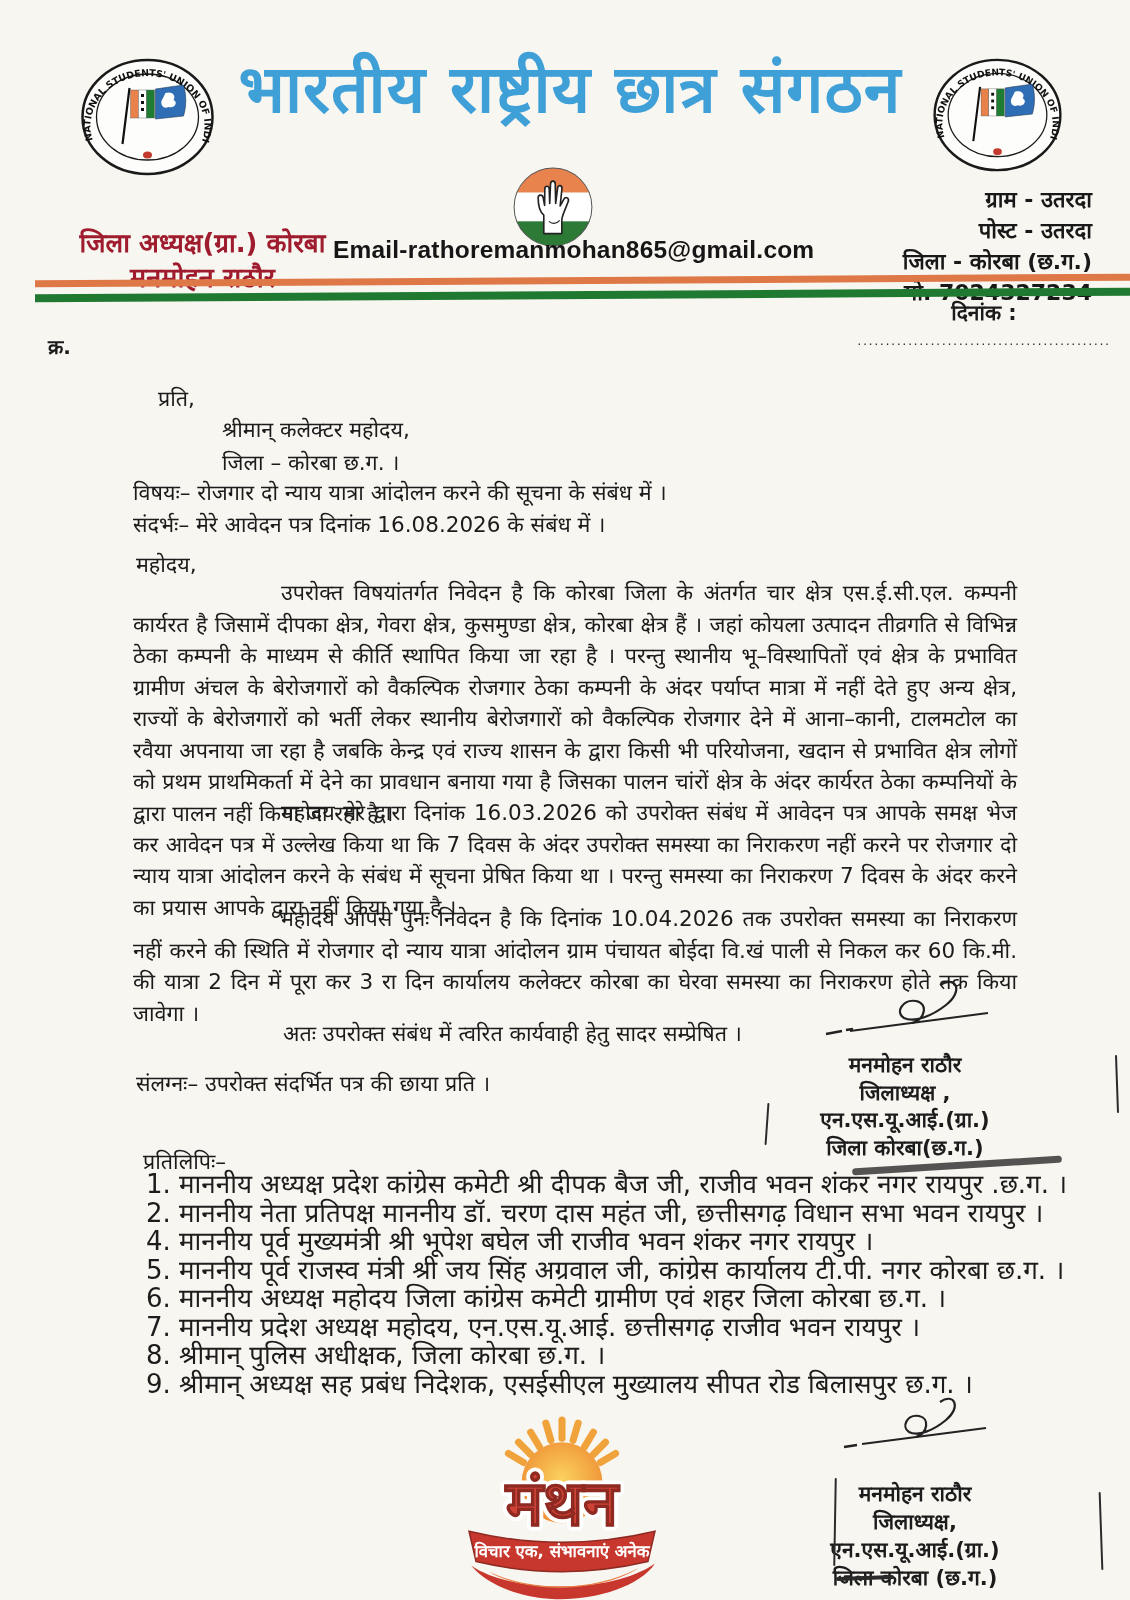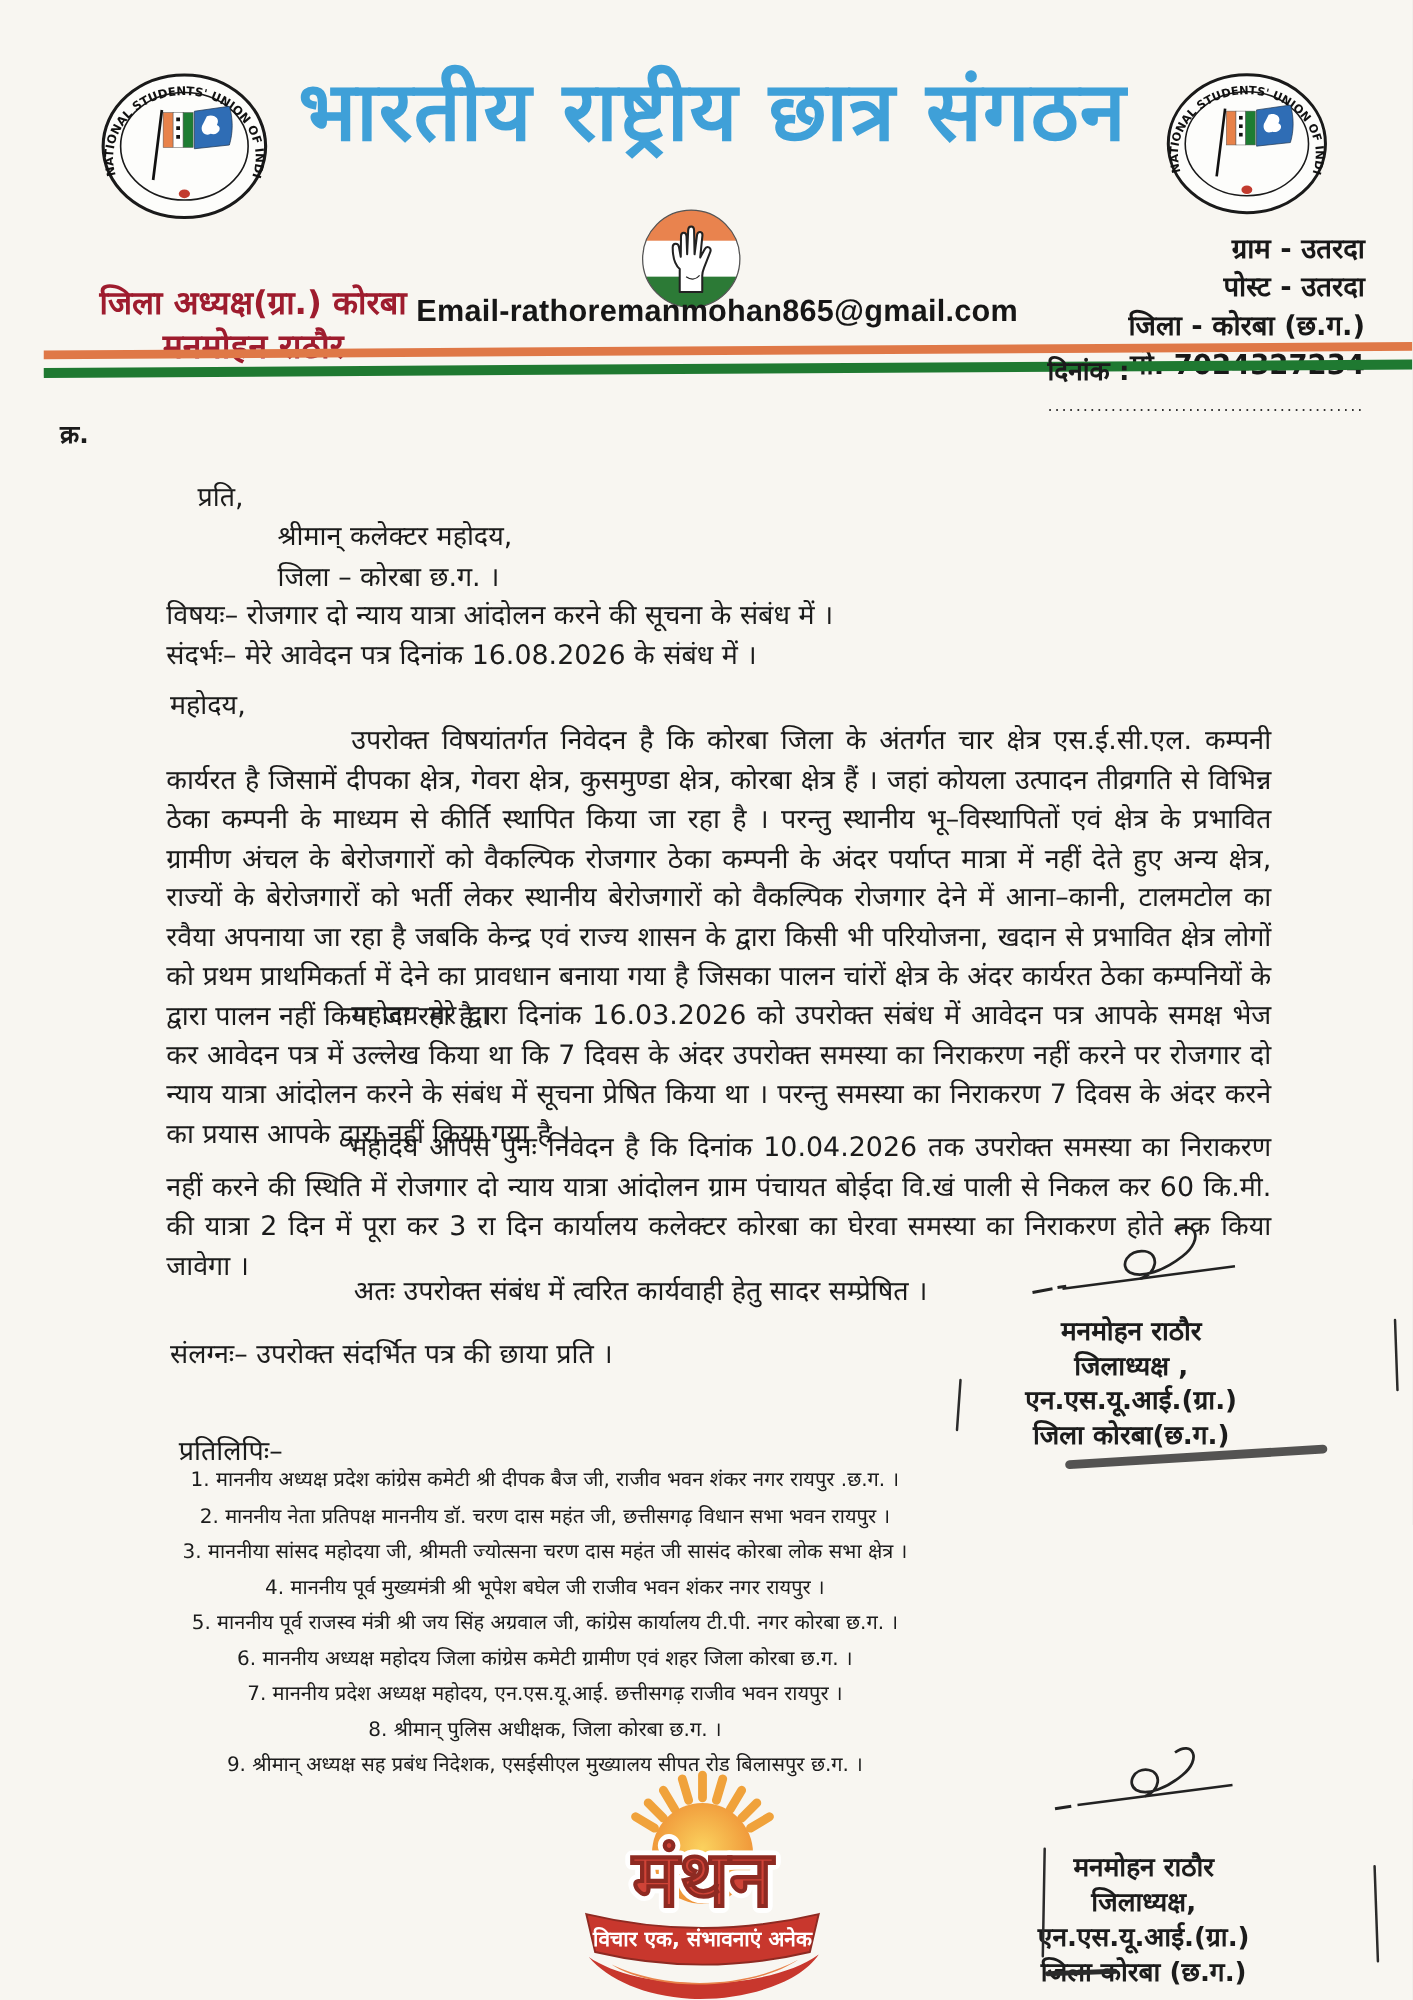--- a/index.html
+++ b/index.html
@@ -22,21 +22,21 @@
 
   .btxt { font-size:21.5px; line-height:31.5px; color:#1b1b1b; }
   .bold { font-weight:bold; }
   .nowrap { white-space:nowrap; }
   .para { width:884px; text-align:justify; }
   .indent { text-indent:148px; }
 
   .sig-block { text-align:center; font-size:21px; line-height:27.5px; font-weight:bold; }
   .sig-block .ln { display:block; }
 
-  .cc-list .cc-item { font-size:16px; line-height:28.5px; white-space:nowrap;text-align:center; }
+  .cc-list .cc-item { font-size:26px; line-height:28.5px; white-space:nowrap; }
 
   .date-dots { font-size:13px; letter-spacing:1.5px; color:#333; }
 
   .ink { background:#2b2b2b; border-radius:2px; }
   svg text { font-family:"DejaVu Sans", sans-serif; }
 </style>
 </head>
 <body>
 
 <div class="page">
@@ -114,21 +114,21 @@
     <div>ग्राम - उतरदा</div>
     <div>पोस्ट - उतरदा</div>
     <div>जिला - कोरबा (छ.ग.)</div>
     <div>मो. 7024327234</div>
   </div>
 
   <div class="abs bar bar-saffron"></div>
   <div class="abs bar bar-green"></div>
 
   <div class="abs btxt bold" style="left:48px; top:300px; font-size:20px;margin-top:32px;">क्र.</div>
-  <div class="abs" style="left:838px; top:282px;">
+  <div class="abs" style="left:838px; top:298px;text-align:center;">
     <span class="btxt bold" style="font-size:21px;">दिनांक :</span>
     <span class="date-dots">.............................................</span>
   </div>
 
   <div class="abs btxt" style="left:158px; top:383px;">प्रति,</div>
   <div class="abs btxt" style="left:222px; top:414px; line-height:32.5px;">
     <div>श्रीमान् कलेक्टर महोदय,</div>
     <div>जिला – कोरबा छ.ग. ।</div>
   </div>
   <div class="abs btxt nowrap" style="left:133px; top:477px;">विषयः– रोजगार दो न्याय यात्रा आंदोलन करने की सूचना के संबंध में ।</div>
@@ -156,21 +156,20 @@
     <span class="ln">जिला कोरबा(छ.ग.)</span>
   </div>
   <div class="abs ink" style="left:766px; top:1103px; width:2px; height:42px; transform:rotate(4deg);"></div>
   <div class="abs ink" style="left:1116px; top:1055px; width:2px; height:58px; transform:rotate(-2deg);"></div>
   <div class="abs ink" style="left:852px; top:1162px; width:210px; height:7px; opacity:.8; transform:rotate(-3.5deg); border-radius:4px;"></div>
 
   <div class="abs btxt" style="left:143px; top:1146px;">प्रतिलिपिः–</div>
   <div class="abs cc-list" style="left:146px; top:1170px; z-index:2;">
     <div class="cc-item">1. माननीय अध्यक्ष प्रदेश कांग्रेस कमेटी श्री दीपक बैज जी, राजीव भवन शंकर नगर रायपुर .छ.ग. ।</div>
     <div class="cc-item">2. माननीय नेता प्रतिपक्ष माननीय डॉ. चरण दास महंत जी, छत्तीसगढ़ विधान सभा भवन रायपुर ।</div>
-    <div class="cc-item">3. माननीया सांसद महोदया जी, श्रीमती ज्योत्सना चरण दास महंत जी सासंद कोरबा लोक सभा क्षेत्र ।</div>
     <div class="cc-item">4. माननीय पूर्व मुख्यमंत्री श्री भूपेश बघेल जी राजीव भवन शंकर नगर रायपुर ।</div>
     <div class="cc-item">5. माननीय पूर्व राजस्व मंत्री श्री जय सिंह अग्रवाल जी, कांग्रेस कार्यालय टी.पी. नगर कोरबा छ.ग. ।</div>
     <div class="cc-item">6. माननीय अध्यक्ष महोदय जिला कांग्रेस कमेटी ग्रामीण एवं शहर जिला कोरबा छ.ग. ।</div>
     <div class="cc-item">7. माननीय प्रदेश अध्यक्ष महोदय, एन.एस.यू.आई. छत्तीसगढ़ राजीव भवन रायपुर ।</div>
     <div class="cc-item">8. श्रीमान् पुलिस अधीक्षक, जिला कोरबा छ.ग. ।</div>
     <div class="cc-item">9. श्रीमान् अध्यक्ष सह प्रबंध निदेशक, एसईसीएल मुख्यालय सीपत रोड बिलासपुर छ.ग. ।</div>
   </div>
 
   <div class="abs" style="left:438px; top:1412px; width:248px; height:190px; z-index:1;">
     <svg viewBox="0 0 240 188" width="248" height="190">

